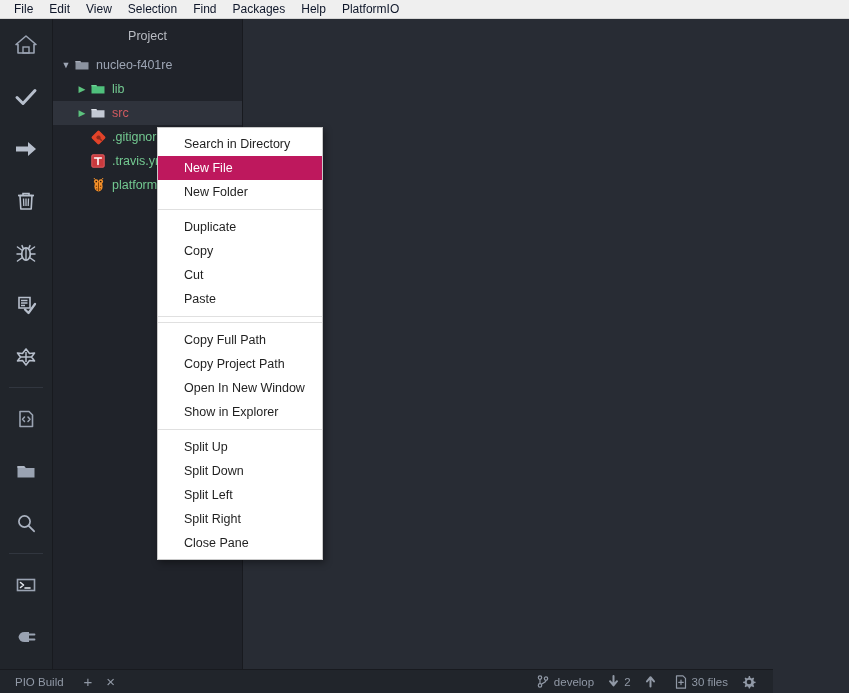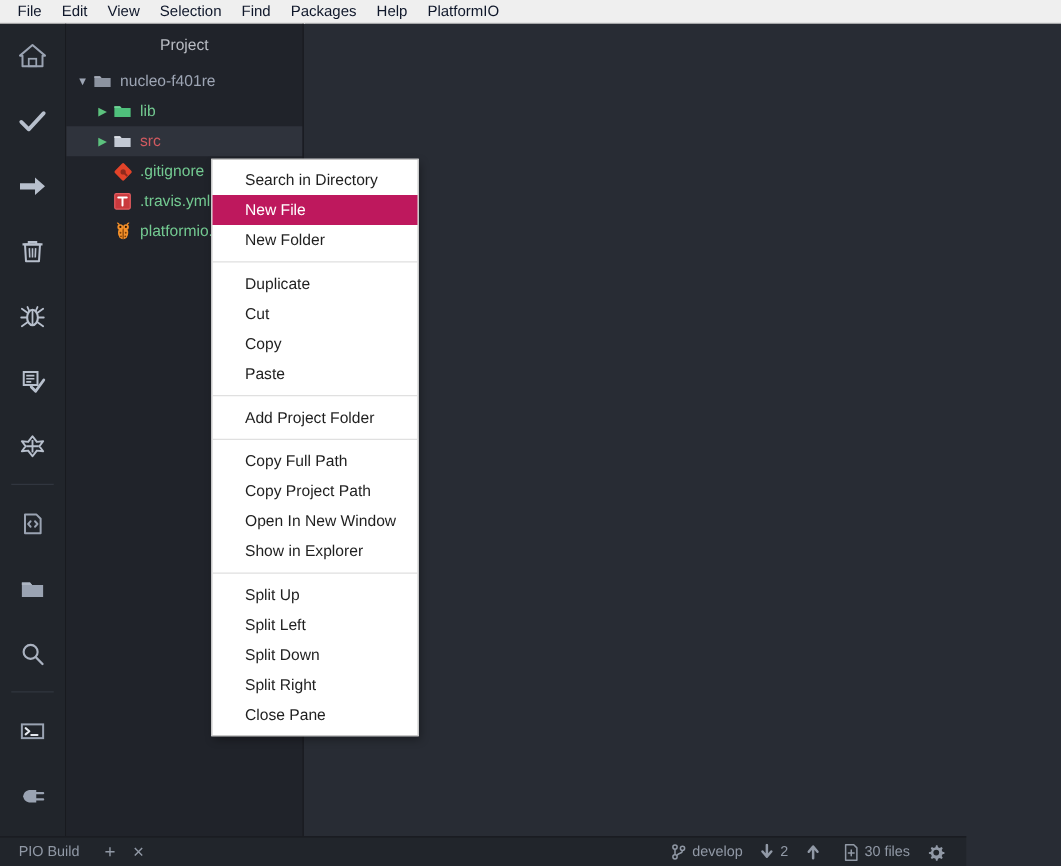--- a/index.html
+++ b/index.html
@@ -89,21 +89,21 @@
   
   .editor {
     position: absolute; top: 19px; left: 244px;
     width: 605px; height: 650px;
     background: #282c34;
   }
 
   
   .ctxmenu {
     position: absolute;
-    left: 169px; top: 127px;
+    left: 157px; top: 127px;
     width: 166px;
     background: #ffffff;
     border: 1px solid #c9c9c9;
     box-shadow: 2px 3px 7px rgba(0,0,0,0.38);
     padding: 4px 0;
     z-index: 50;
   }
   .ctx-item {
     height: 24px; line-height: 24px;
     padding-left: 26px;
@@ -333,40 +333,39 @@
 
   <div class="ctxmenu">
 
     <div class="ctx-item">Search in Directory</div>
     <div class="ctx-item highlight">New File</div>
     <div class="ctx-item">New Folder</div>
 
     <div class="ctx-sep"></div>
 
     <div class="ctx-item">Duplicate</div>
+    <div class="ctx-item">Copy</div>
     <div class="ctx-item">Cut</div>
-    <div class="ctx-item">Copy</div>
     <div class="ctx-item">Paste</div>
 
     <div class="ctx-sep"></div>
 
-    <div class="ctx-item">Add Project Folder</div>
 
     <div class="ctx-sep"></div>
 
     <div class="ctx-item">Copy Full Path</div>
     <div class="ctx-item">Copy Project Path</div>
     <div class="ctx-item">Open In New Window</div>
     <div class="ctx-item">Show in Explorer</div>
 
     <div class="ctx-sep"></div>
 
     <div class="ctx-item">Split Up</div>
+    <div class="ctx-item">Split Down</div>
     <div class="ctx-item">Split Left</div>
-    <div class="ctx-item">Split Down</div>
     <div class="ctx-item">Split Right</div>
     <div class="ctx-item">Close Pane</div>
   </div>
 
   <div class="statusbar">
     <div class="sb-left">
       <div class="sb-item">PIO Build</div>
       <div class="sb-gap"></div>
       <div class="sb-item sb-plus">+</div>
       <div class="sb-item sb-close">×</div>

